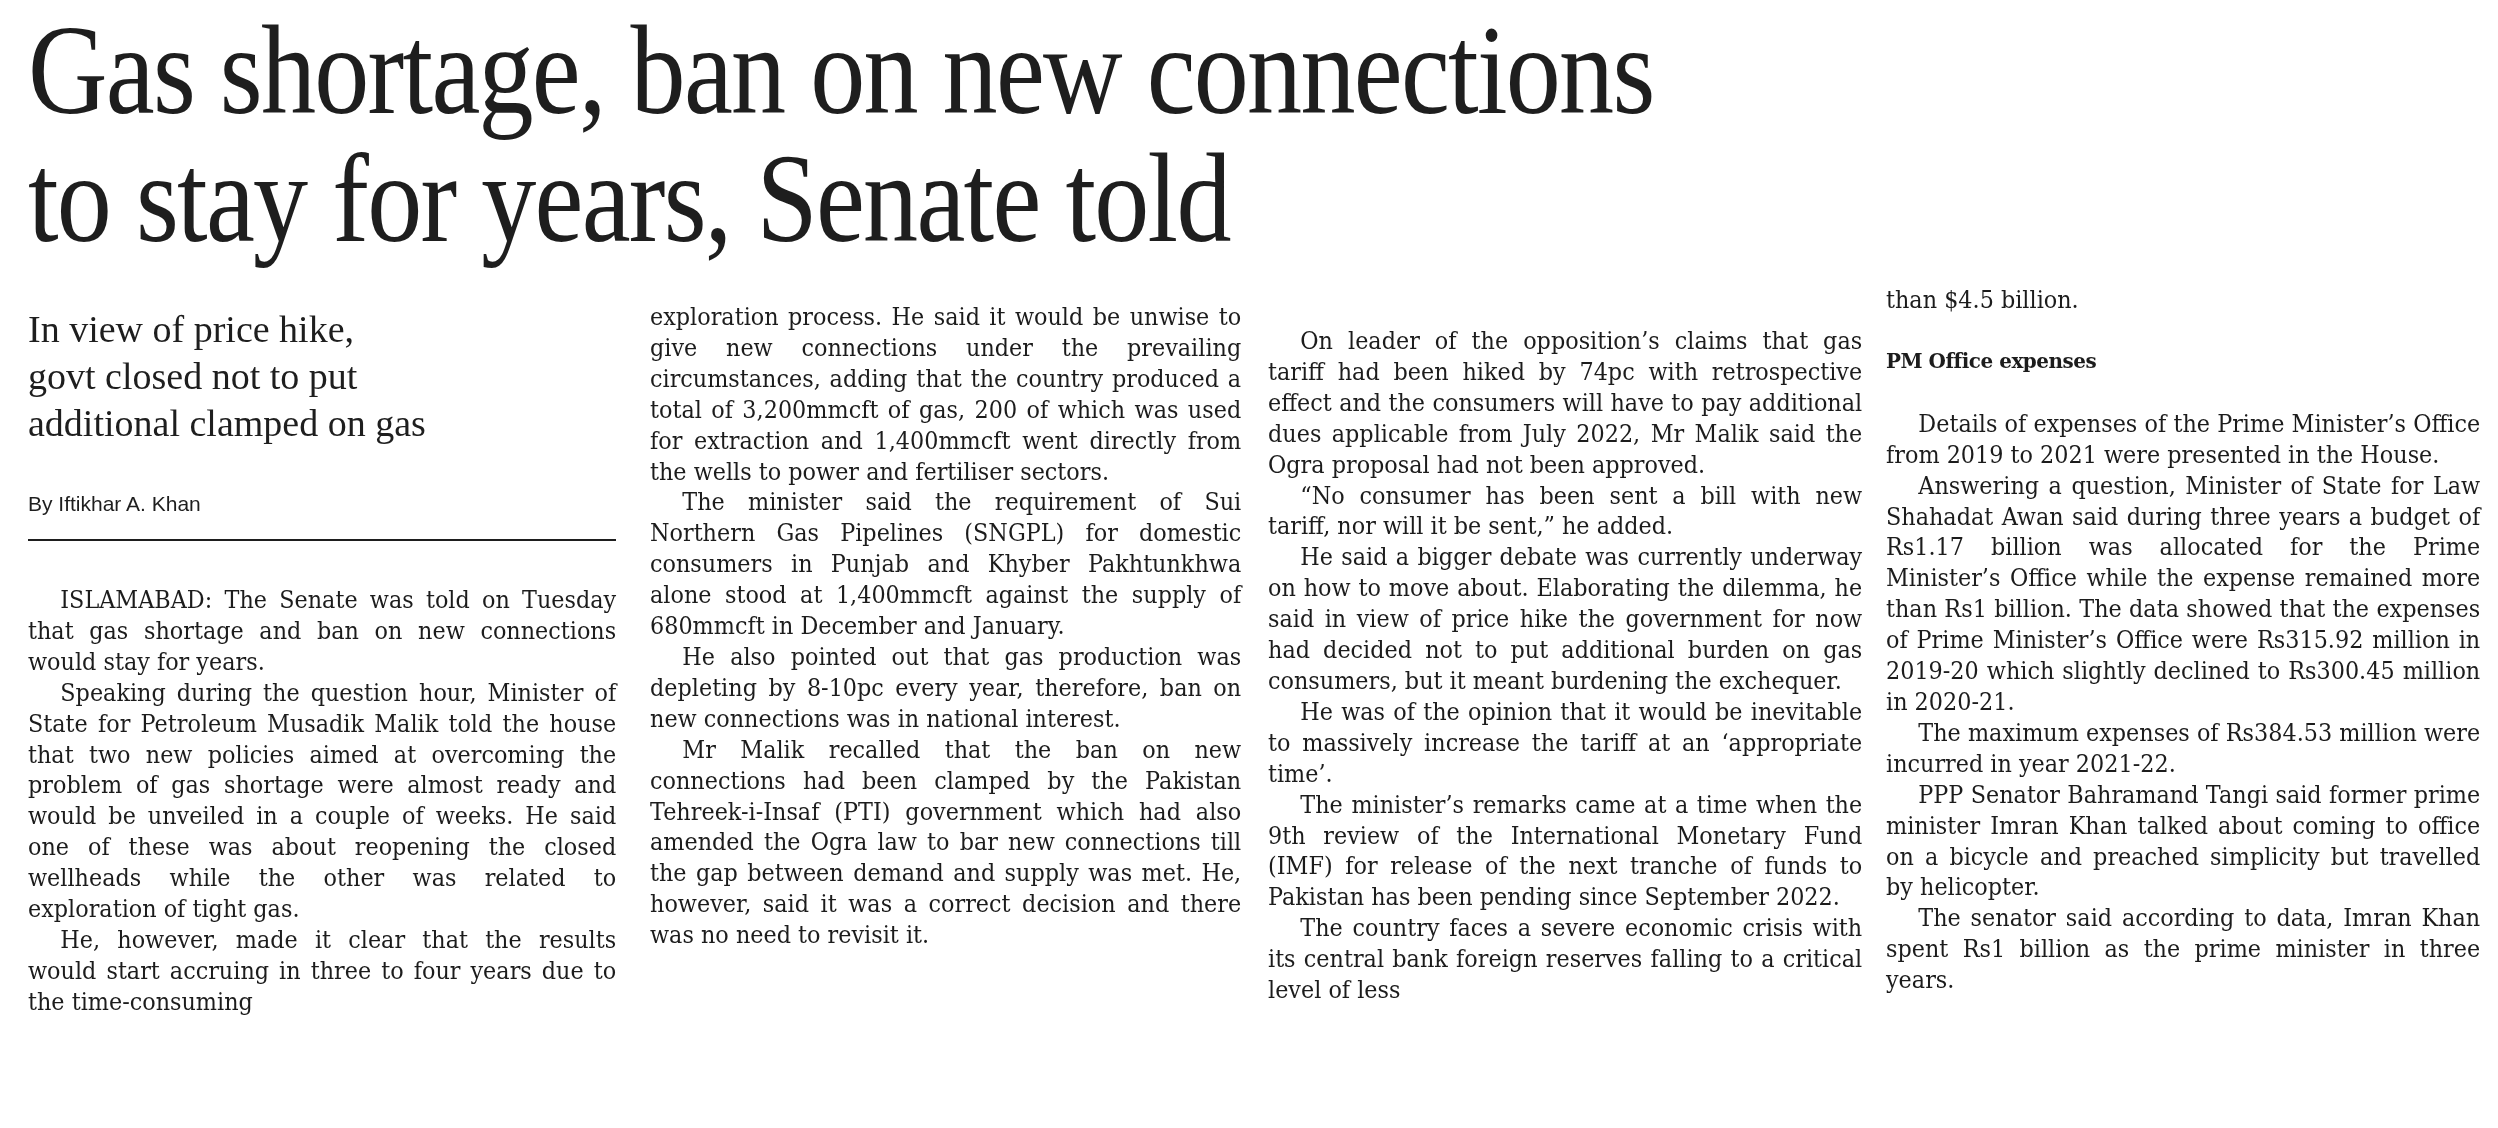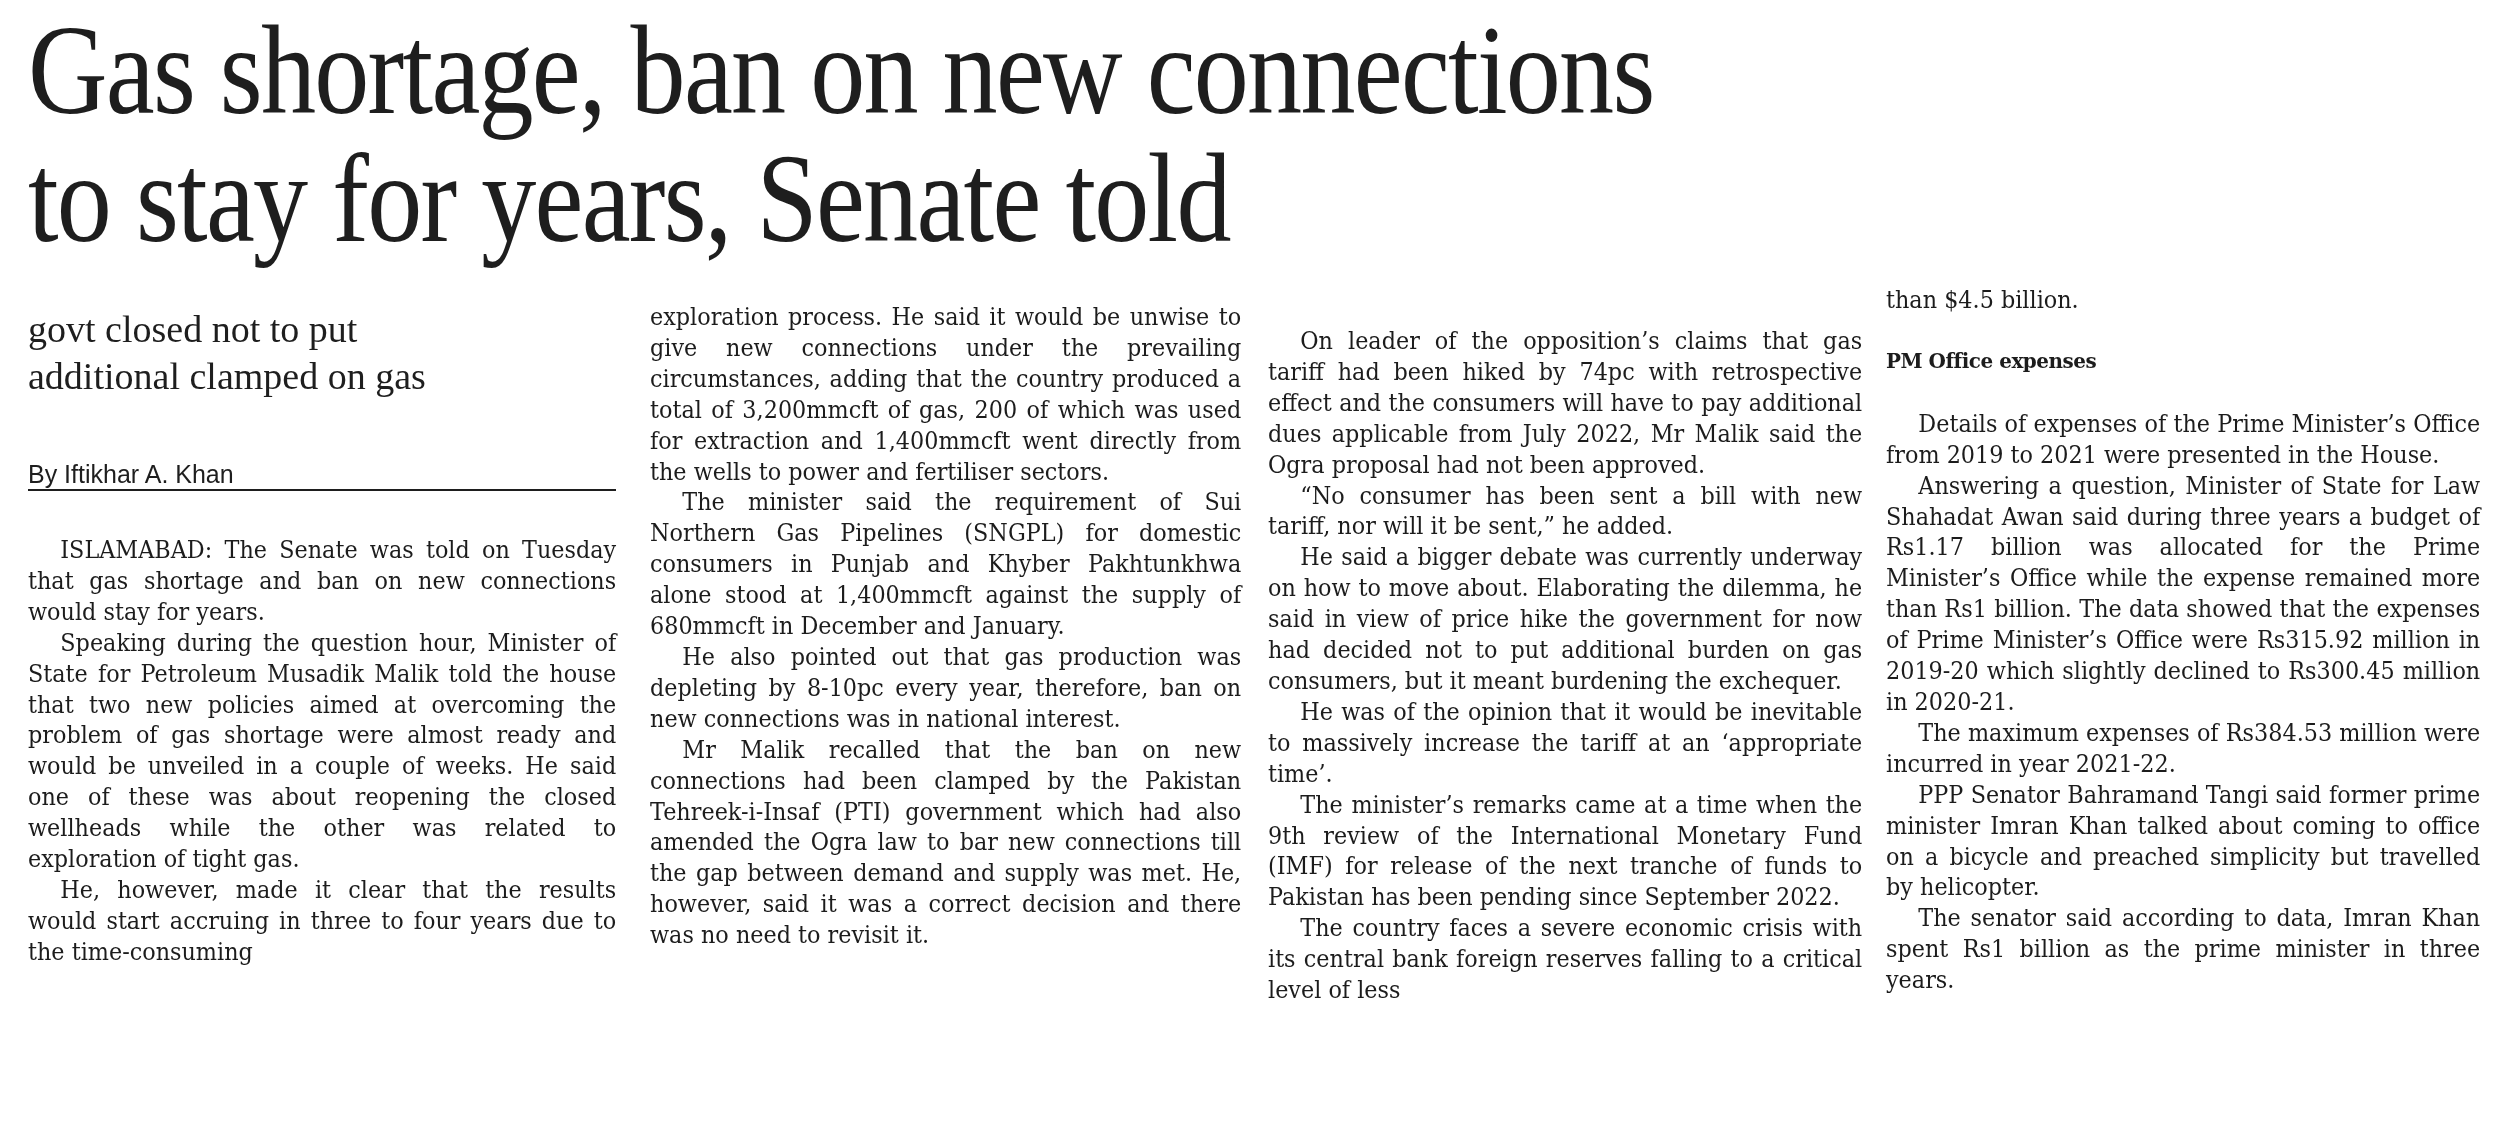--- a/index.html
+++ b/index.html
@@ -21,40 +21,41 @@
   #col1 { left: 28px; width: 588px; top: 302px; }
   #col2 { left: 650px; width: 591px; top: 302px; }
   #col3 { left: 1268px; width: 594px; top: 302px; margin-top: 24px; }
   #col4 { left: 1886px; width: 594px; top: 285px; }
   .col .inner { transform: scaleX(0.95); transform-origin: left top; width: 105.3%; }
   .subhead {
     font-family: "Liberation Serif", serif; font-size: 38px; line-height: 47px;
     color: #1e1e1e; margin: 4px 0 0 0; text-align: left;
   }
   .byline {
-    font-family: "Liberation Sans", sans-serif; font-size: 25px; line-height: 30px;
-    margin-top: 59px; padding-bottom: 0; border-bottom: 2px solid #1e1e1e;
+    font-family: "Liberation Sans", sans-serif; font-size: 21px; line-height: 30px;
+    margin-top: 42px; padding-bottom: 20px; border-bottom: 2px solid #1e1e1e;
     text-align: left; color: #1e1e1e;
   }
   .spacer-after-byline { height: 44px; }
   .section-head {
     font-family: "DejaVu Serif", serif; font-weight: bold; font-size: 21px;
     margin: 30px 0 32px 0; text-align: left; letter-spacing: -0.5px;
   }
 </style>
 </head>
 <body>
 
 <h1 class="headline">
   <span>Gas shortage, ban on new connections</span>
   <span>to stay for years, Senate told</span>
 </h1>
 
 <div class="col" id="col1">
   <div class="subhead">
+    <div>In view of price hike,</div>
     <div>govt closed not to put</div>
     <div>additional clamped on gas</div>
   </div>
   <div class="byline">By Iftikhar A. Khan</div>
   <div class="spacer-after-byline"></div>
   <div class="inner">
     <p class="indent">ISLAMABAD: The Senate was told on Tuesday that gas shortage and ban on new connections would stay for years.</p>
     <p class="indent">Speaking during the question hour, Minister of State for Petroleum Musadik Malik told the house that two new policies aimed at overcoming the problem of gas shortage were almost ready and would be unveiled in a couple of weeks. He said one of these was about reopening the closed wellheads while the other was related to exploration of tight gas.</p>
     <p class="indent">He, however, made it clear that the results would start accruing in three to four years due to the time-consuming</p>
   </div>

